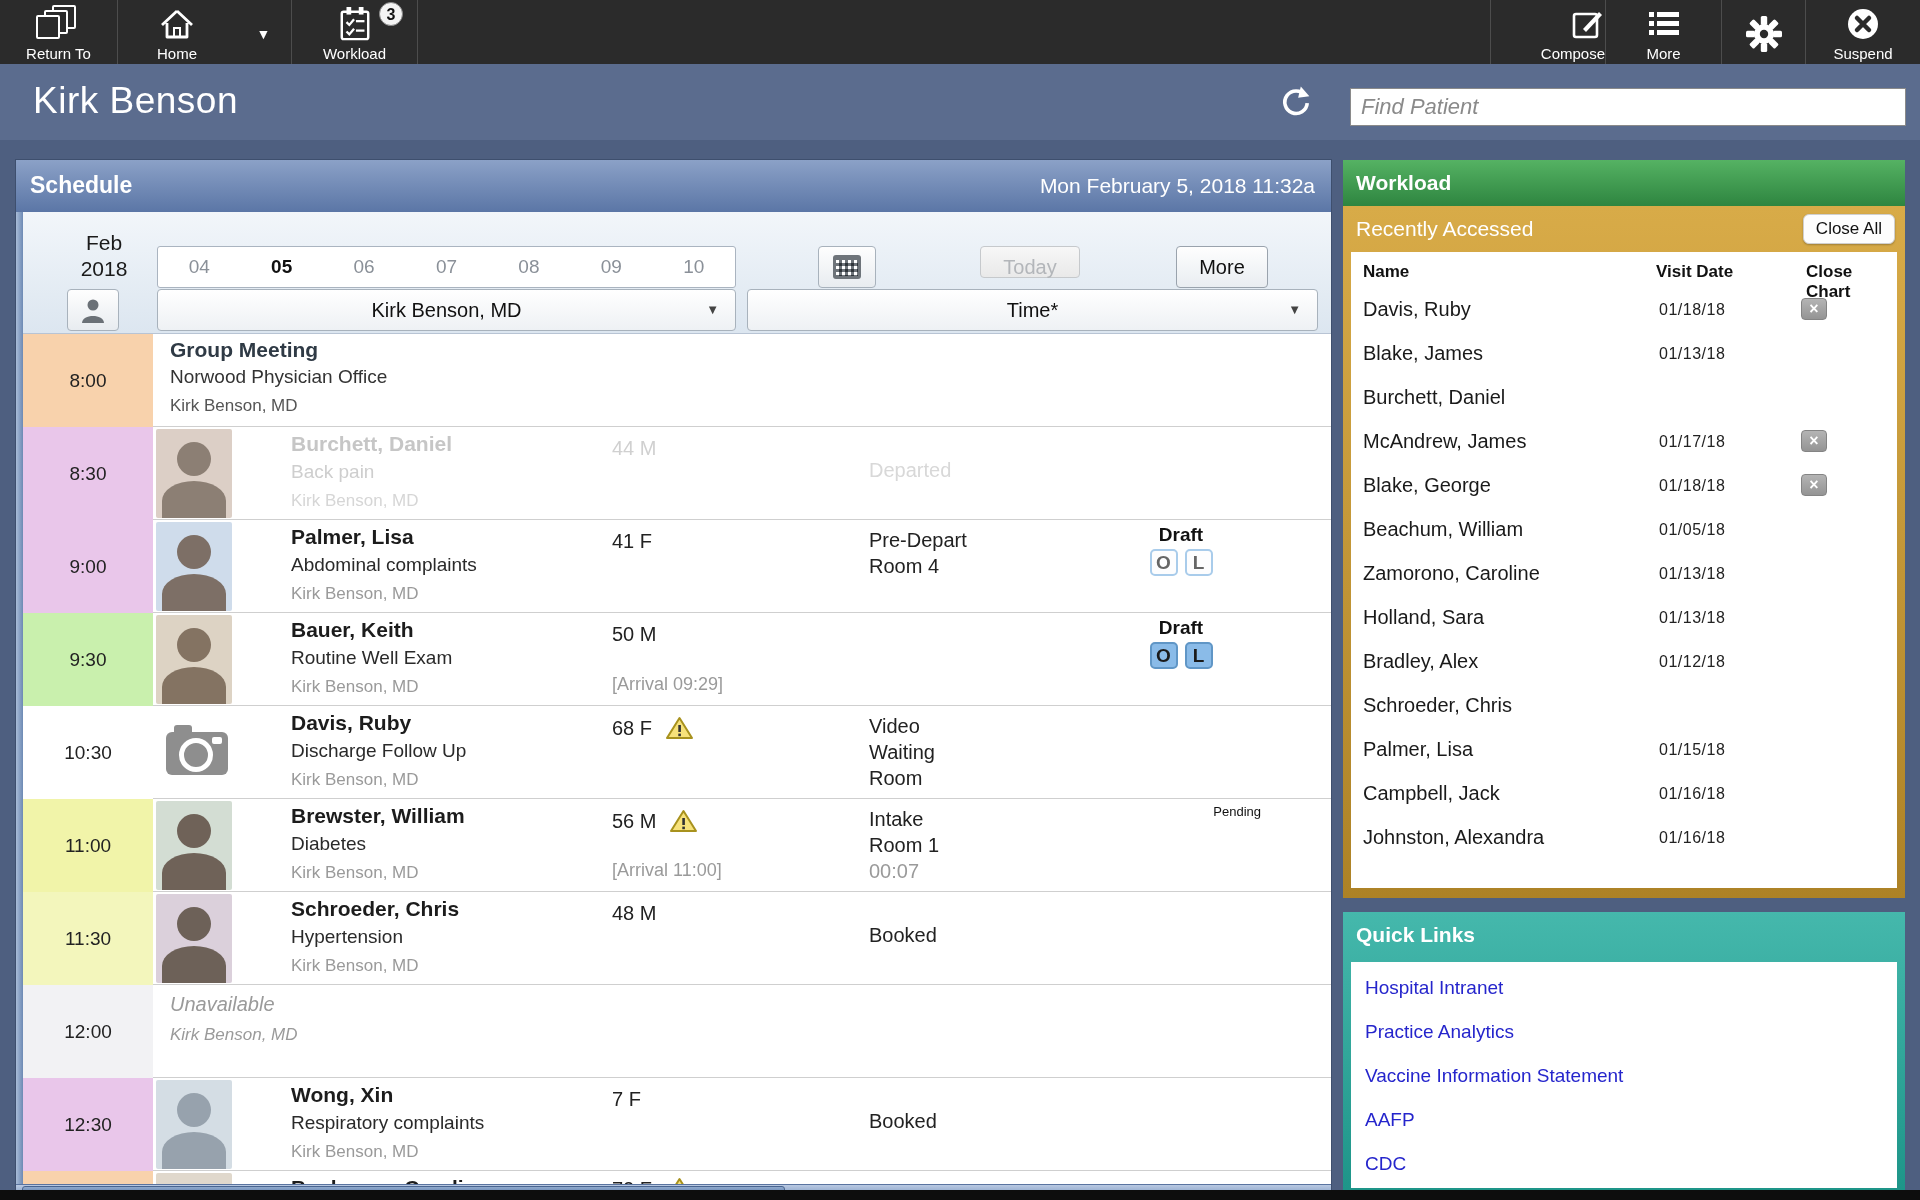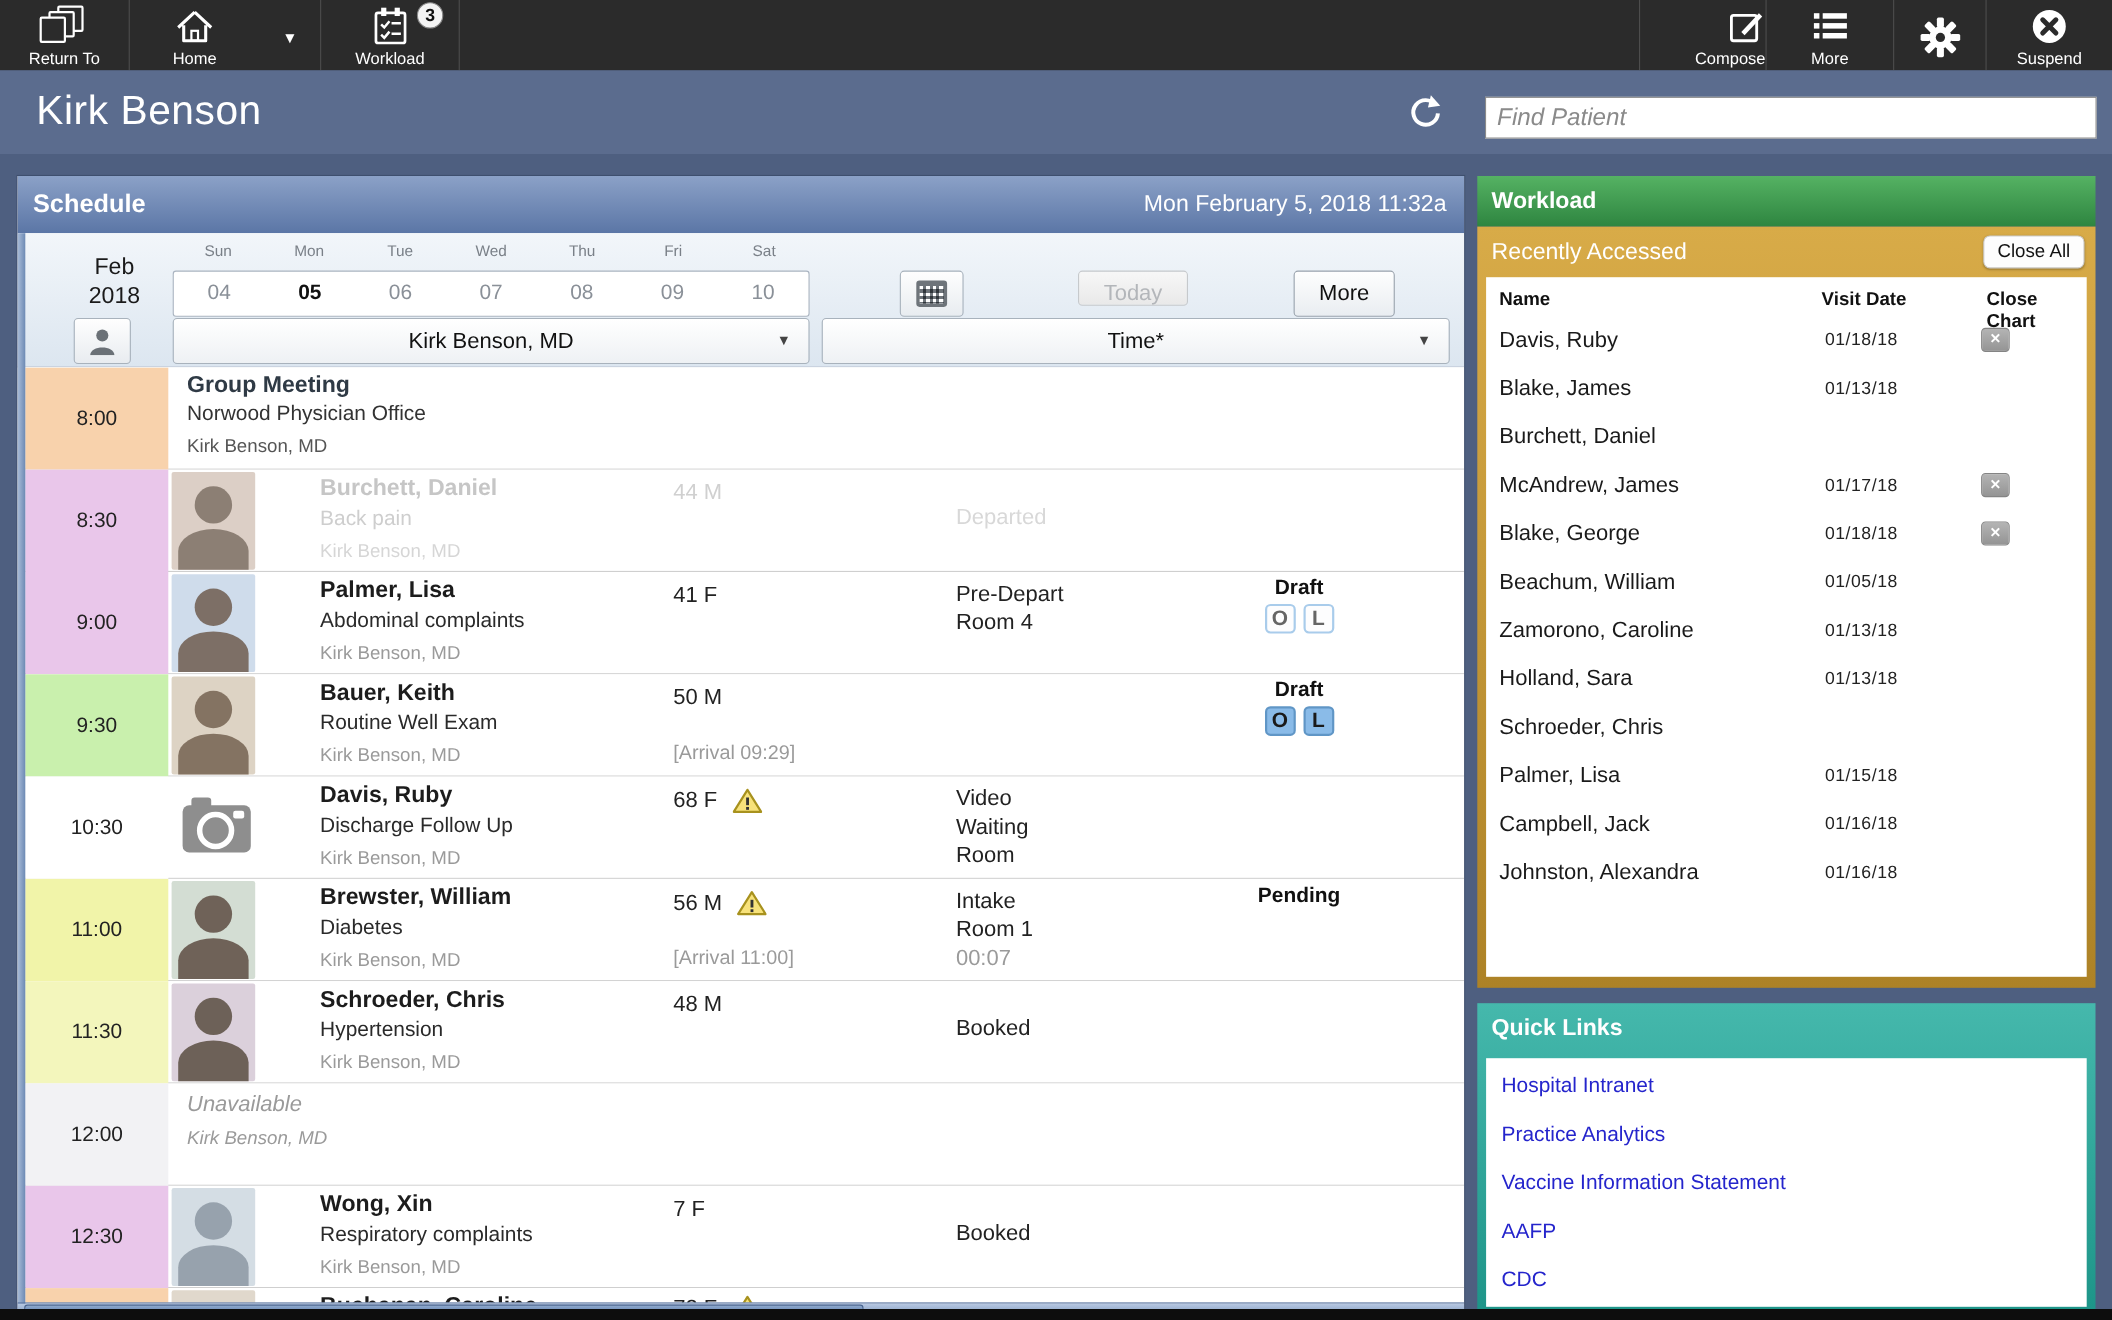--- a/index.html
+++ b/index.html
@@ -102,21 +102,21 @@
   .stat.mid{top:30px;}
   .stat .gray{color:#9a9a9a;}
   .stat .return{color:#2e8fb0;font-weight:bold;}
   .draftwrap{position:absolute;left:1100px;top:4px;width:130px;text-align:center;}
   .draftlbl{font-size:19px;font-weight:bold;color:#111;}
   .olrow{margin-top:3px;display:flex;justify-content:center;gap:7px;}
   .olbtn{display:inline-block;width:28px;height:27px;line-height:24px;text-align:center;border-radius:5px;
     font-weight:bold;font-size:19px;cursor:pointer;}
   .ol-outline{background:#fdfdfe;border:2px solid #a9cceb;color:#666;}
   .ol-filled{background:#8abbe8;border:2px solid #6096c6;color:#1a1a1a;}
-  .pending{position:absolute;left:1085px;top:5px;width:160px;text-align:center;font-weight:bold;font-size:19px;color:#111;}
+  .pending{position:absolute;left:1085px;top:5px;width:160px;text-align:right;font-weight:normal;font-size:13px;color:#111;}
   .faded .nm{color:#c6c6c6;}
   .faded .cp{color:#cecece;}
   .faded .pv{color:#d6d6d6;}
   .faded .age{color:#d0d0d0;}
   .faded .stat{color:#d8d8d8;}
   .hscroll{position:absolute;left:0;right:0;bottom:0;height:12px;background:linear-gradient(#b9c9e2,#7e9ac2);
     border-top:1px solid #5a74a0;}
   .hthumb{position:absolute;left:6px;top:1px;width:58%;height:9px;background:linear-gradient(#8fa9cc,#5c7cae);
     border:1px solid #49648f;border-radius:3px;}
   .warn{flex:none;}
@@ -257,29 +257,20 @@
   <div class="shead">
     <span class="st">Schedule</span>
     <span class="sd">Mon February 5, 2018 11:32a</span>
   </div>
 
   <div class="controls">
     <div class="febyr">
       <div>Feb</div>
       <div>2018</div>
     </div>
-    <div class="daybar">
-      <span>Sun</span>
-      <span>Mon</span>
-      <span>Tue</span>
-      <span>Wed</span>
-      <span>Thu</span>
-      <span>Fri</span>
-      <span>Sat</span>
-    </div>
     <div class="datebox">
       <span>04</span>
       <span class="sel">05</span>
       <span>06</span>
       <span>07</span>
       <span>08</span>
       <span>09</span>
       <span>10</span>
     </div>
     <div class="calbtn">
@@ -517,20 +508,24 @@
     </div>
     <div class="rarow">
       <span class="ran">Zamorono, Caroline</span>
       <span class="rad">01/13/18</span>
     </div>
     <div class="rarow">
       <span class="ran">Holland, Sara</span>
       <span class="rad">01/13/18</span>
     </div>
     <div class="rarow">
+      <span class="ran">Bradley, Alex</span>
+      <span class="rad">01/12/18</span>
+    </div>
+    <div class="rarow">
       <span class="ran">Schroeder, Chris</span>
       <span class="rad"></span>
     </div>
     <div class="rarow">
       <span class="ran">Palmer, Lisa</span>
       <span class="rad">01/15/18</span>
     </div>
     <div class="rarow">
       <span class="ran">Campbell, Jack</span>
       <span class="rad">01/16/18</span>

